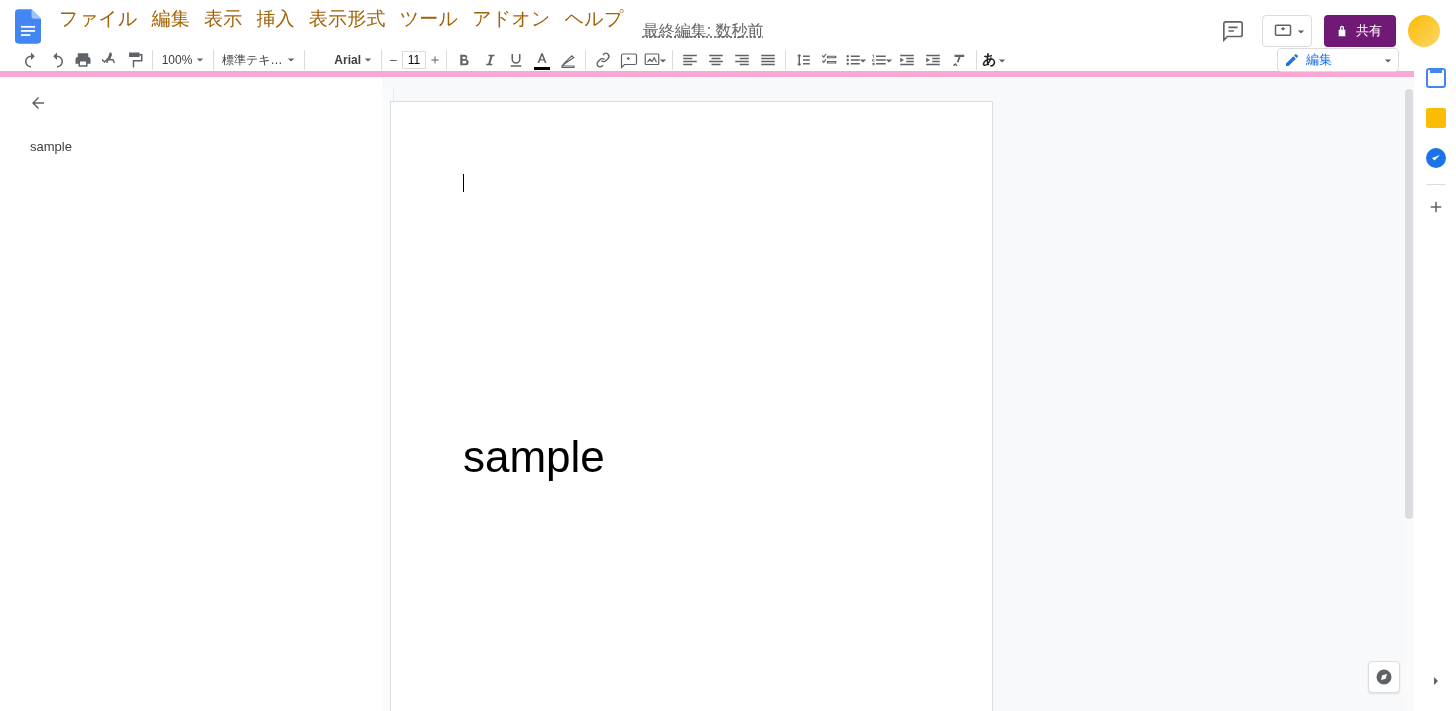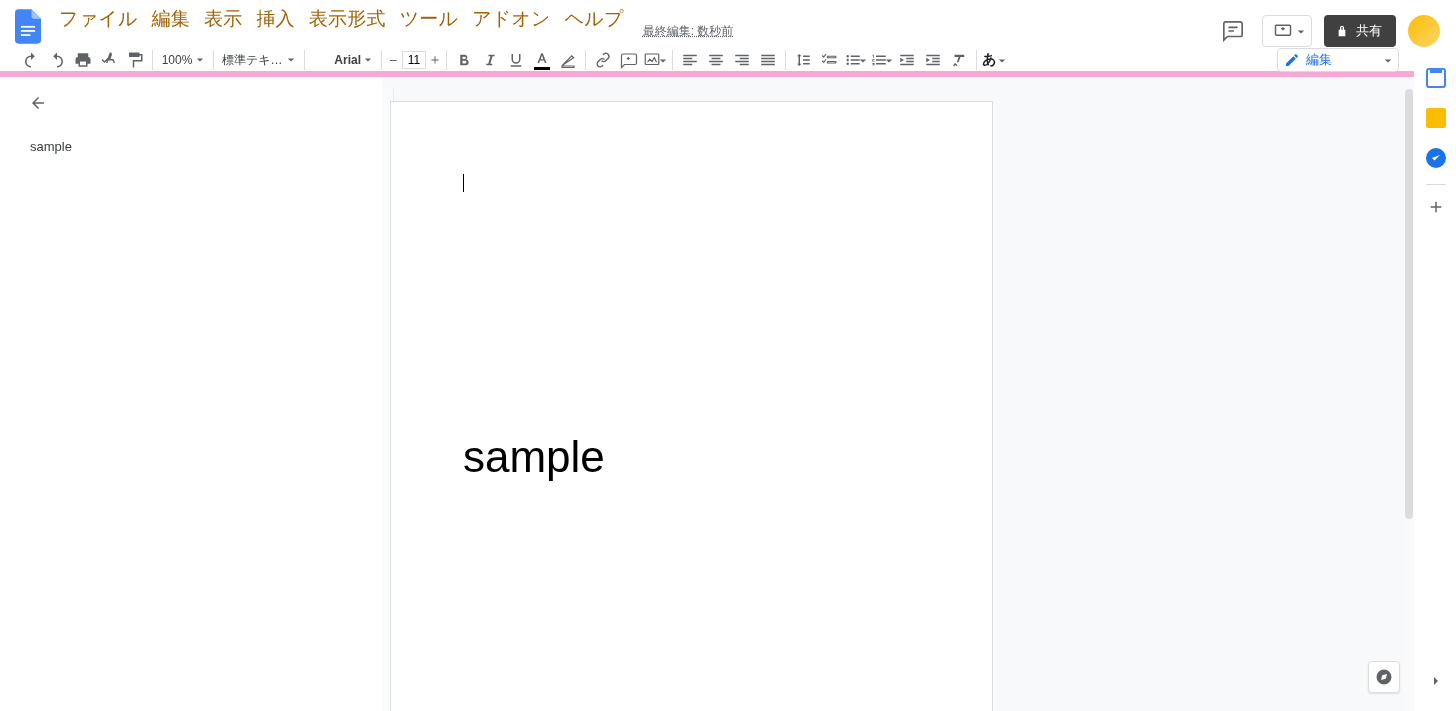--- a/index.html
+++ b/index.html
@@ -9,27 +9,27 @@
     .header { height: 48px; padding: 6px 8px 0 8px; display: flex; align-items: flex-start; }
     .logo { width: 40px; height: 40px; display: flex; align-items: center; justify-content: center; cursor: pointer; margin-right: 4px; }
     .logo svg { width: 26px; height: 35px; }
     .doc-info { flex: 0 0 auto; }
     .title-row { display: flex; align-items: center; height: 20px; margin-top: 2px; }
     .doc-title { font-size: 18px; color: #3c4043; letter-spacing: 0.2px; white-space: nowrap; padding: 0 4px; }
     .title-icon { width: 20px; height: 20px; display: flex; align-items: center; justify-content: center; margin-left: 4px; cursor: pointer; color: #5f6368; }
     .title-icon svg { width: 16px; height: 16px; fill: currentColor; }
     .menubar { display: flex; align-items: center; height: 22px; margin-top: 2px; }
     .menu-item { padding: 2px 7px; font-size: 19px; color: #a16207; cursor: pointer; border-radius: 4px; white-space: nowrap; letter-spacing: 0.2px; }
-    .last-edit { font-size: 12px; color: #5f6368; margin-left: 12px; cursor: pointer; text-decoration: underline dotted; white-space: nowrap; margin-top: 24px; }
+    .last-edit { font-size: 16px; color: #5f6368; margin-left: 12px; cursor: pointer; text-decoration: underline dotted; white-space: nowrap; margin-top: 24px; }
 
     .header-right { margin-left: auto; display: flex; align-items: center; padding-right: 8px; padding-top: 8px; gap: 12px; }
     .hdr-icon-btn { width: 34px; height: 34px; display: flex; align-items: center; justify-content: center; cursor: pointer; border-radius: 50%; color: #5f6368; }
     .hdr-icon-btn svg { width: 22px; height: 22px; fill: currentColor; }
     .present-btn { display: flex; align-items: center; height: 32px; padding: 0 6px 0 10px; border: 1px solid #dadce0; border-radius: 4px; cursor: pointer; color: #5f6368; gap: 4px; }
-    .share-btn { height: 32px; border-radius: 4px; background: #404040; color: #fff; display: flex; align-items: center; padding: 0 14px 0 10px; cursor: pointer; font-weight: 500; font-size: 13px; gap: 6px; }
+    .share-btn { height: 32px; border-radius: 4px; background: #701a75; color: #fff; display: flex; align-items: center; padding: 0 14px 0 10px; cursor: pointer; font-weight: 500; font-size: 13px; gap: 6px; }
     .share-btn svg { width: 16px; height: 16px; fill: #fff; }
     .avatar { width: 32px; height: 32px; border-radius: 50%; background: linear-gradient(135deg, #fbbc04, #fcd668); cursor: pointer; }
 
     
     .toolbar { height: 29px; border-top: 1px solid #fff; border-bottom: 6px solid #f9a8d4; display: flex; align-items: center; padding: 0 24px 0 18px; }
     .tb-btn { width: 24px; height: 24px; display: flex; align-items: center; justify-content: center; cursor: pointer; border-radius: 2px; color: #5f6368; margin: 0 1px; position: relative; }
     .tb-btn svg { width: 18px; height: 18px; fill: currentColor; }
     .tb-sep { width: 1px; height: 20px; background: #dadce0; margin: 0 4px; }
     .tb-sel { display: flex; align-items: center; height: 24px; padding: 0 4px; cursor: pointer; border-radius: 2px; font-size: 12px; color: #3c4043; white-space: nowrap; }
     .tb-dd { width: 10px; display: flex; justify-content: center; color: #5f6368; margin-left: 2px; }

